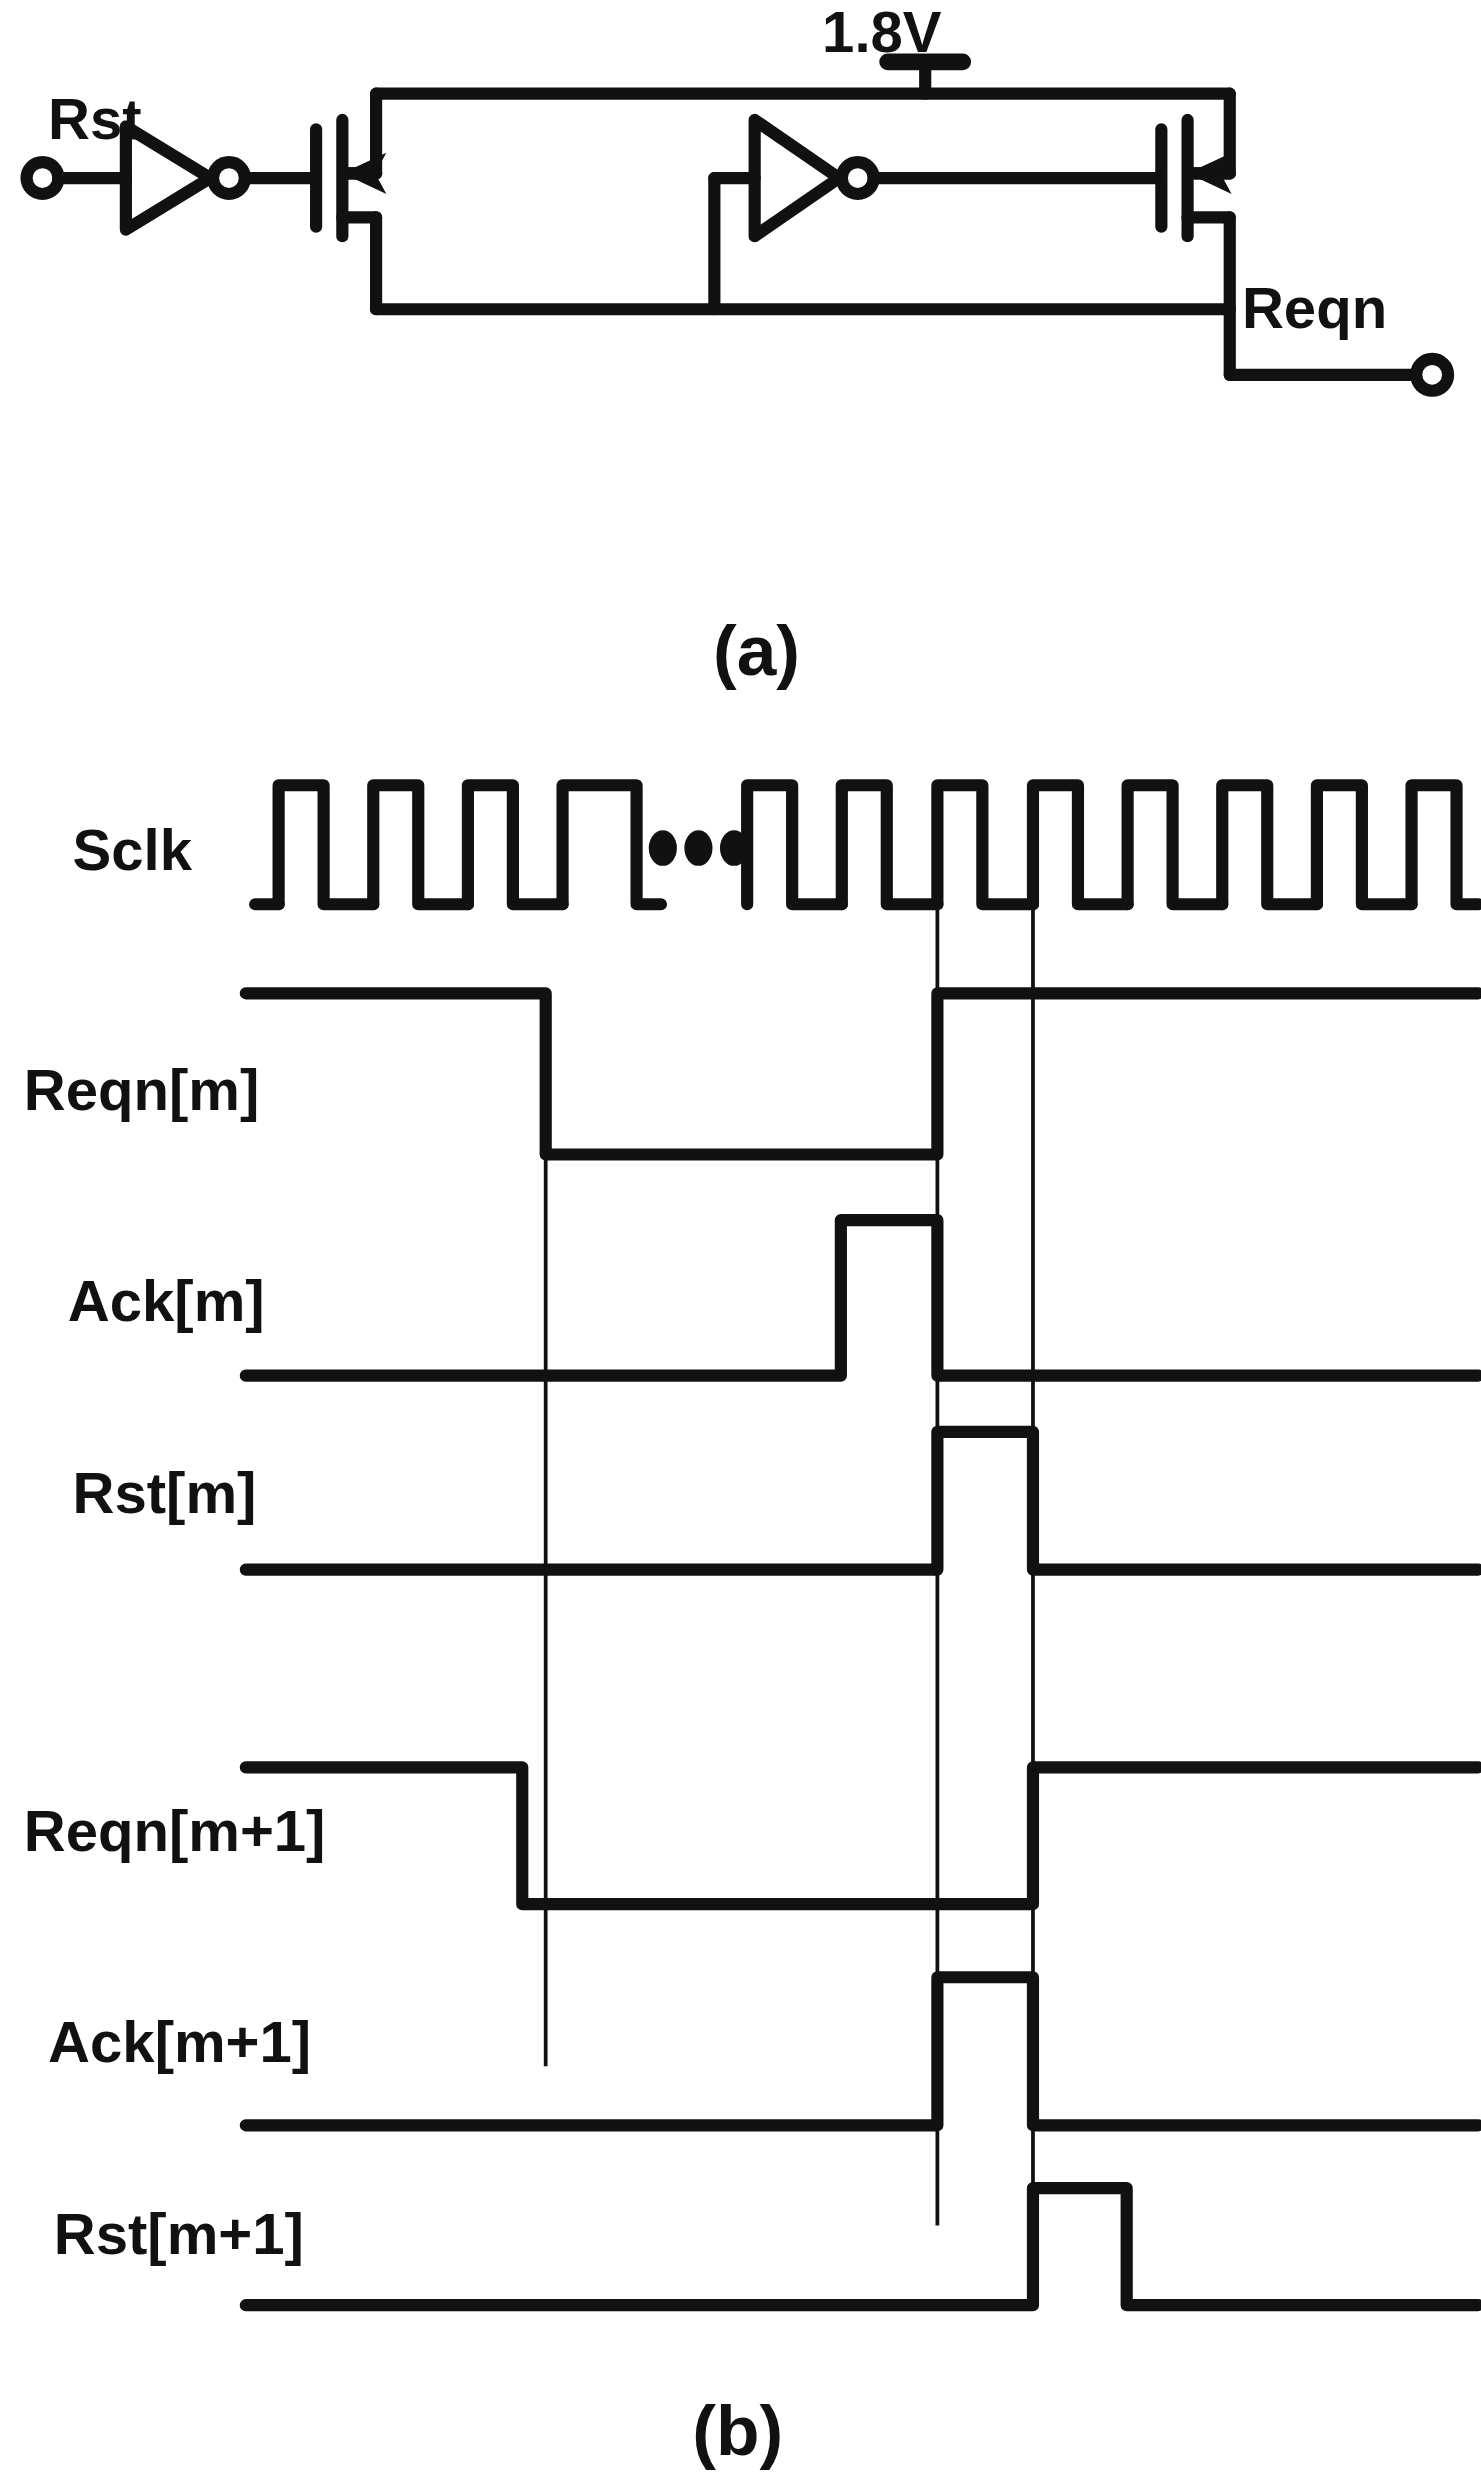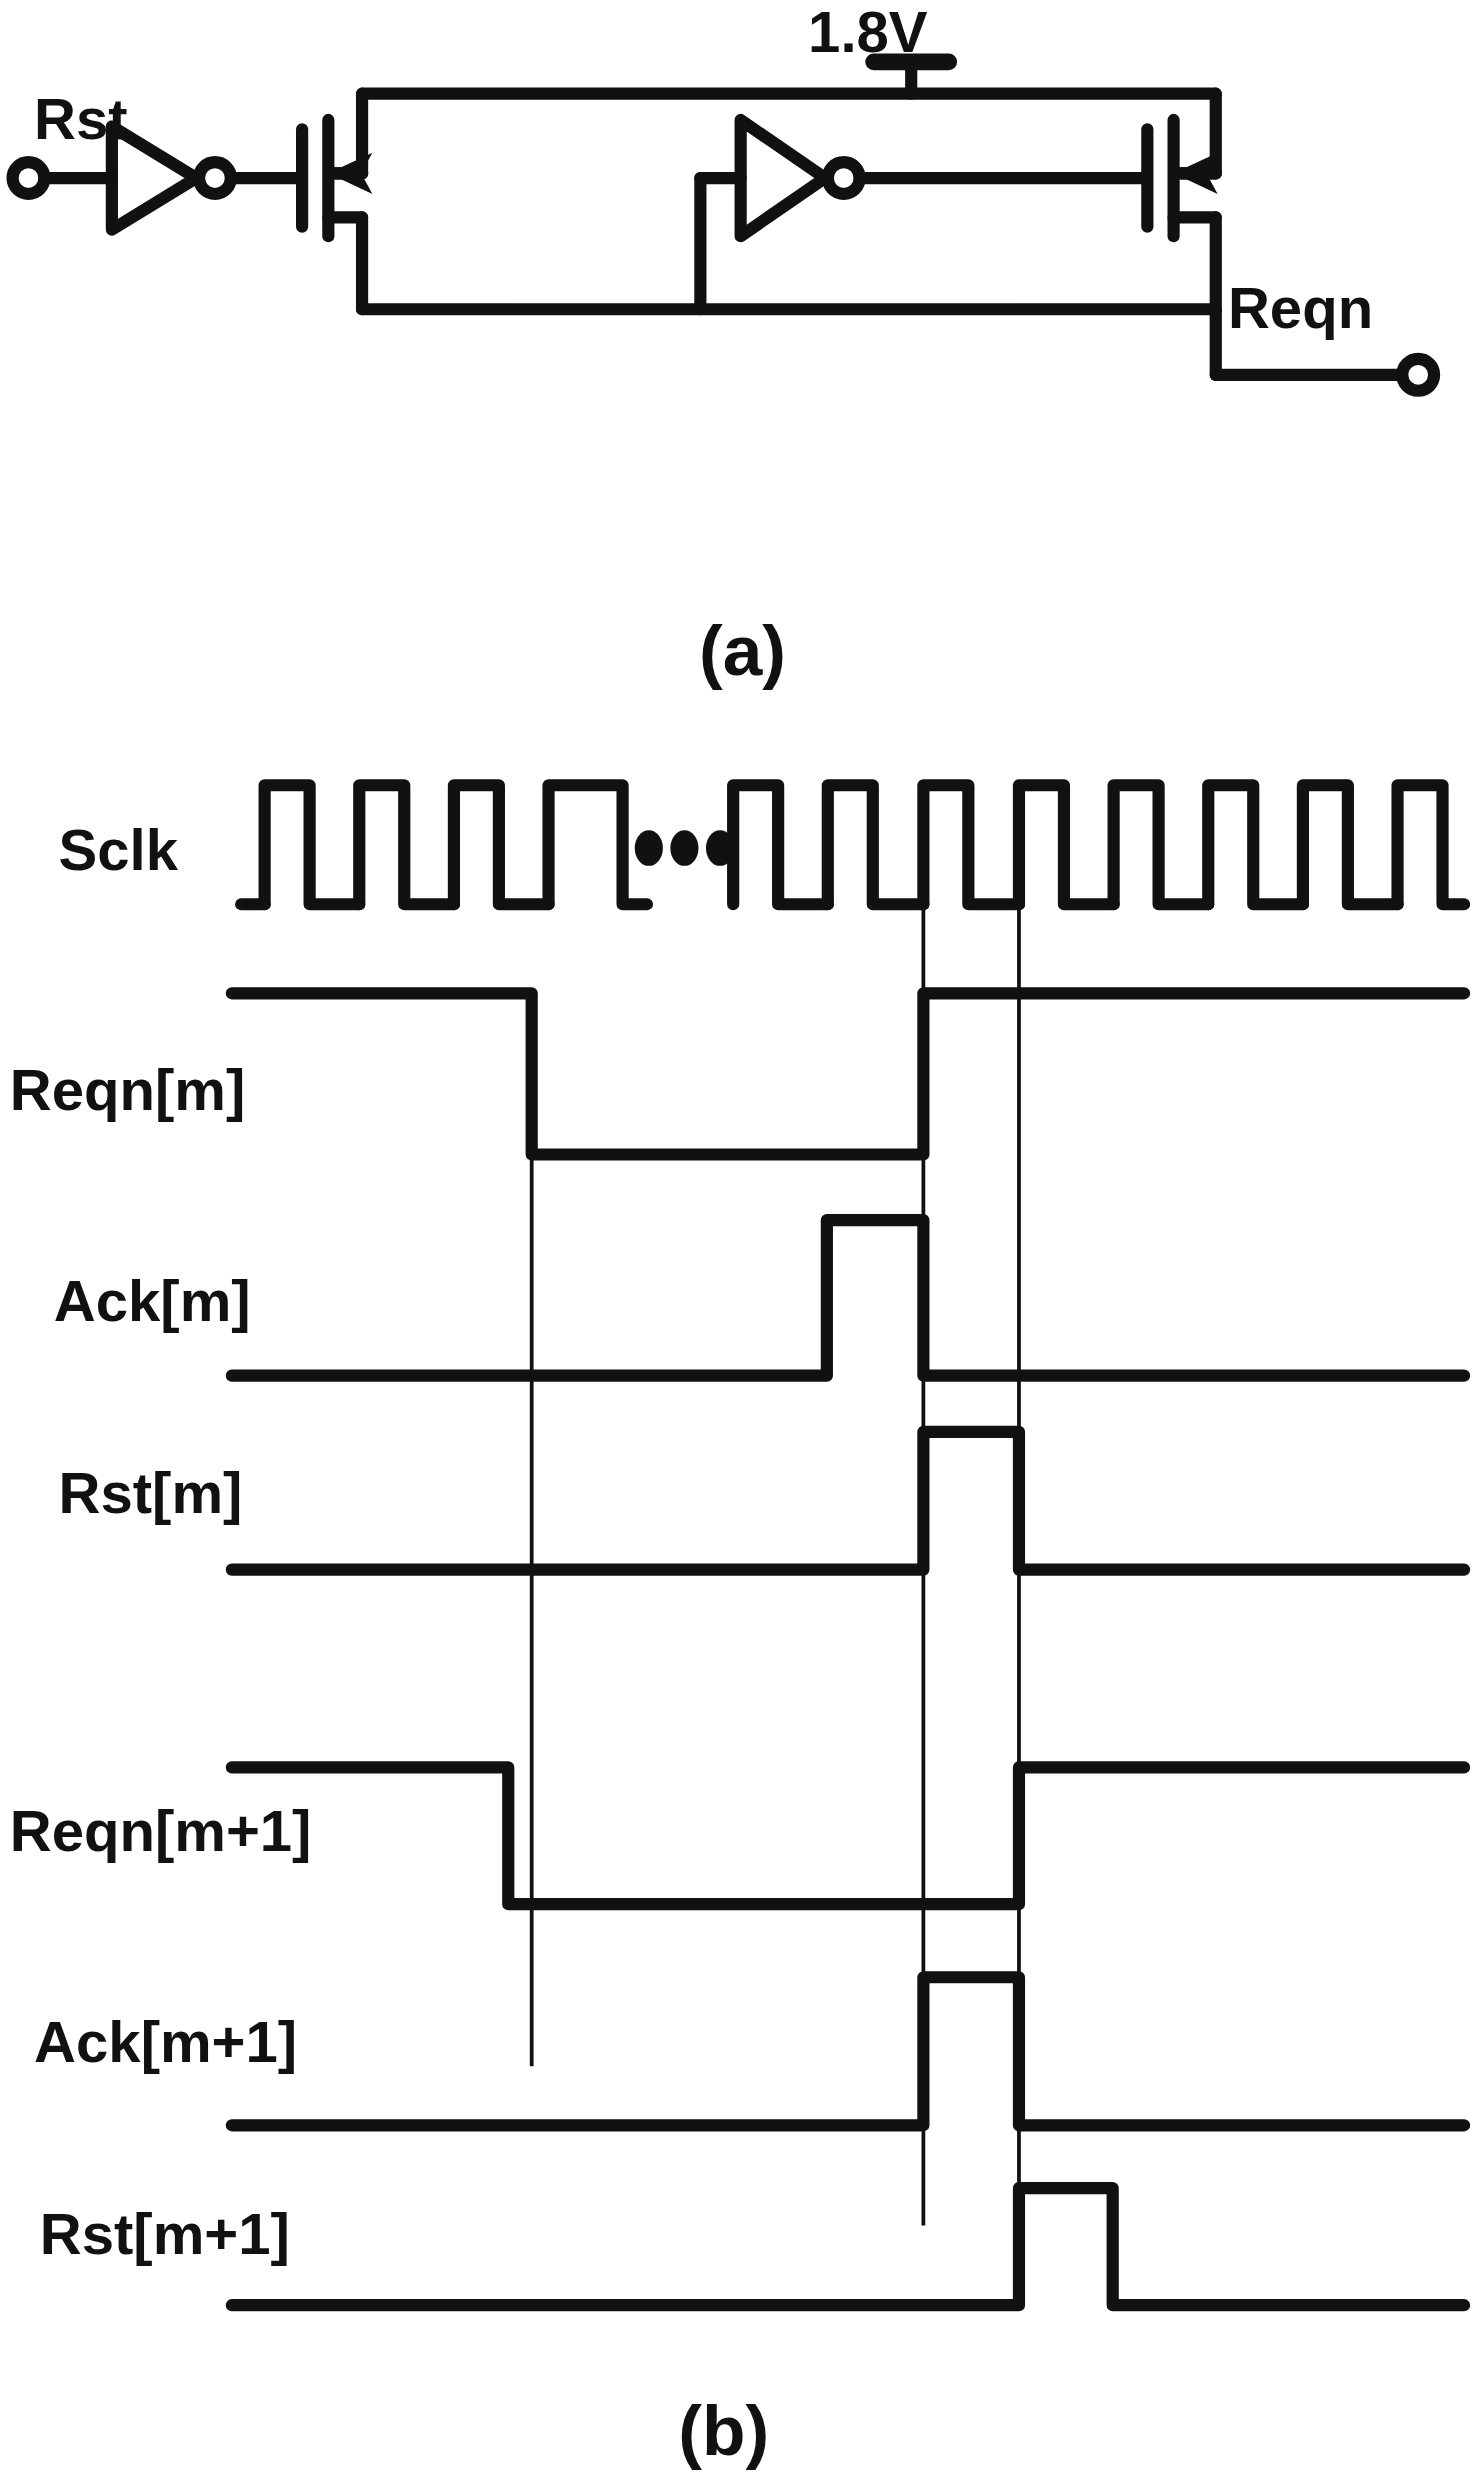--- a/index.html
+++ b/index.html
@@ -1,17 +1,17 @@
 <!DOCTYPE html>
 <html style="font-size:15px"><head>
 <meta charset="utf-8">
 <style>
   html,body{margin:0;padding:0;background:#ffffff;}
   body{width:1482px;height:2487px;font-family:"Liberation Sans",sans-serif;color:#111111;overflow:hidden;position:relative;}
-  .fig{position:absolute;left:2px;top:0;width:1450px;height:2487px;}
+  .fig{position:absolute;left:16px;top:0;width:1450px;height:2487px;}
   svg{display:block;}
   .lbl{font-weight:bold;fill:#111111;font-family:"Liberation Sans",sans-serif;}
 </style>
 </head>
 <body>
 
 <div class="fig">
 <svg width="1482" height="2487" viewBox="0 0 1581 2654" xmlns="http://www.w3.org/2000/svg">
 
   <g fill="none" stroke="#111111" stroke-width="13" stroke-linecap="round" stroke-linejoin="round">

